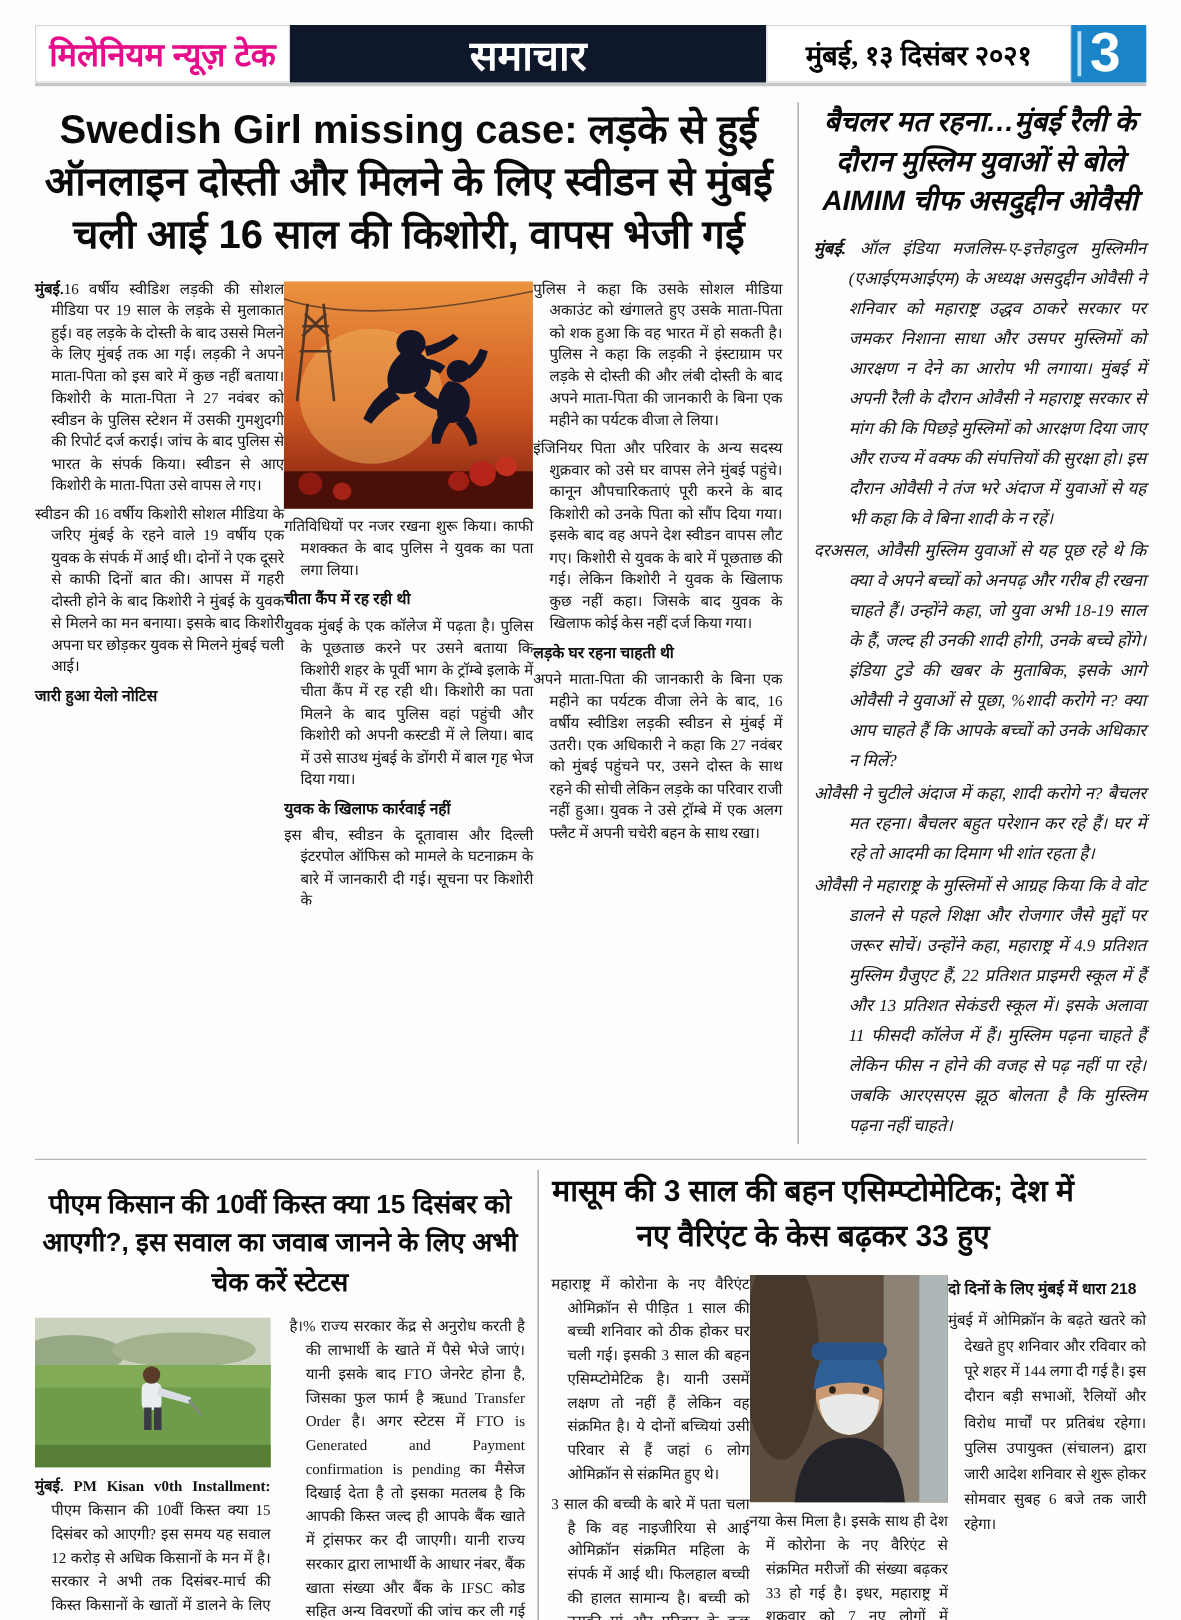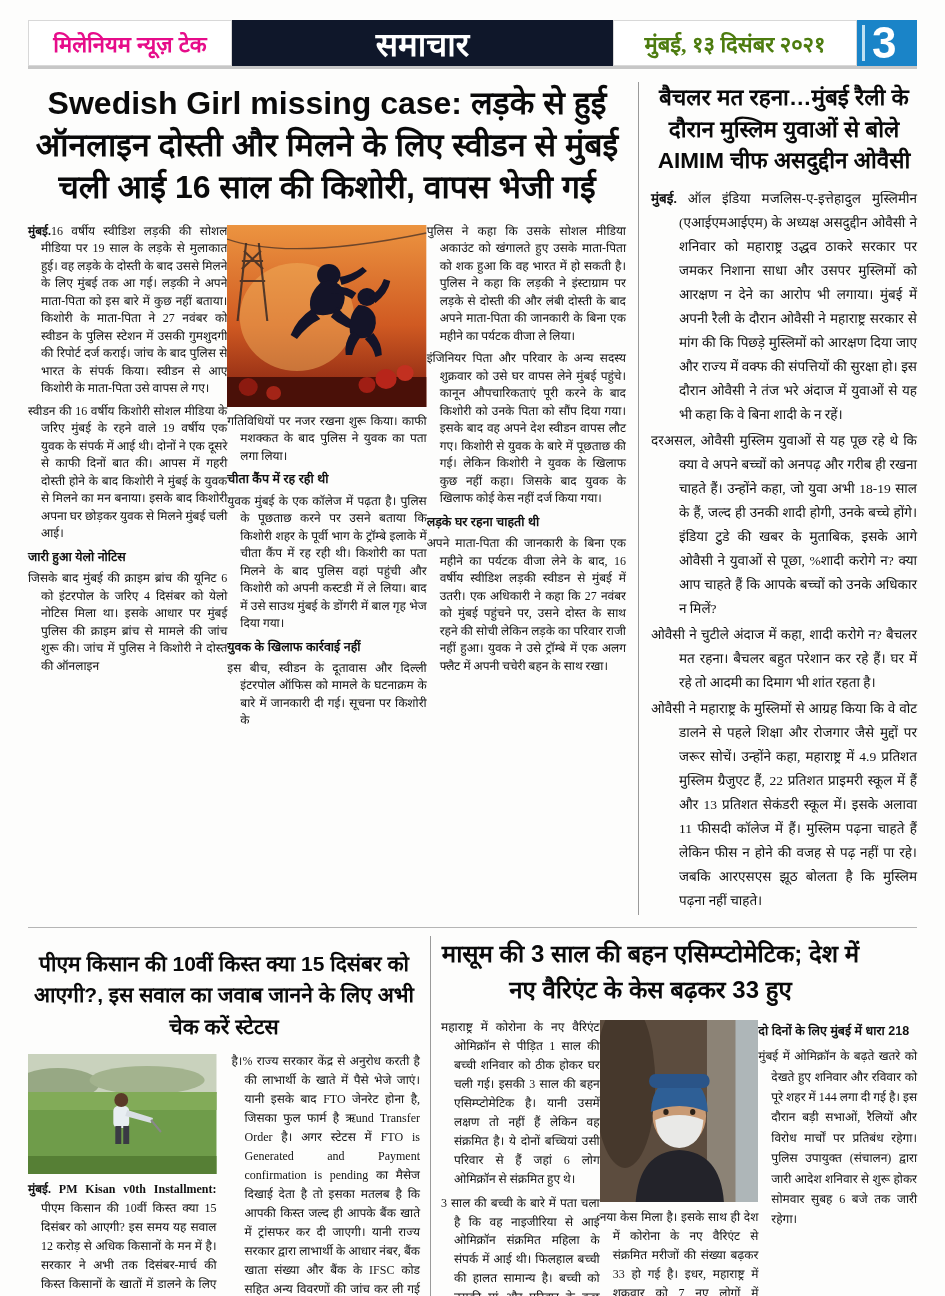--- a/index.html
+++ b/index.html
@@ -3,46 +3,46 @@
 <meta charset="utf-8">
 <style>
   html,body{margin:0;padding:0;background:#e9e9e9;}
   .page{width:945px;height:1296px;background:#fdfdfc;margin:0 auto;position:relative;overflow:hidden;
         font-family:"Liberation Serif","DejaVu Serif",serif;color:#111;}
   .inner{padding:20px 28px 0 28px;}
 
   
   .masthead{display:flex;height:46px;align-items:stretch;box-shadow:0 3px 0 #c7c7c7;}
   .brand-box{width:202px;background:#fff;border:1px solid #d8d8d8;display:flex;align-items:center;justify-content:center;}
-  .brand-box span{font-family:"Liberation Sans",sans-serif;font-weight:bold;font-size:22px;color:#e60c8a;white-space:nowrap;}
+  .brand-box span{font-family:"Liberation Sans",sans-serif;font-weight:bold;font-size:26px;color:#e60c8a;white-space:nowrap;}
   .section-bar{flex:1;background:#0f172a;display:flex;align-items:center;justify-content:center;}
   .section-bar span{font-family:"Liberation Sans",sans-serif;font-weight:bold;font-size:33px;color:#fff;}
   .date-box{width:242px;background:#fff;border:1px solid #d8d8d8;display:flex;align-items:center;justify-content:center;}
-  .date-box span{font-weight:bold;font-size:22px;color:#4d7c0f;white-space:nowrap;}
+  .date-box span{font-weight:bold;font-size:22px;color:#000000;white-space:nowrap;}
   .pageno-box{width:60px;background:#1a84c8;display:flex;align-items:center;}
   .pn-sep{width:3px;height:80%;background:#bfe0f2;margin:0 7px 0 5px;}
   .pageno-box b{font-family:"Liberation Sans",sans-serif;font-size:44px;color:#fff;line-height:1;}
 
   
   h1,h2{font-family:"Liberation Sans","DejaVu Sans",sans-serif;color:#0a0a0a;}
   .jtext{text-align:justify;}
   p.hang{margin:0 0 5px 0;padding-left:13px;text-indent:-13px;}
   p.hang b{font-weight:bold;}
   .subhead{font-family:"Liberation Sans",sans-serif;font-weight:bold;font-size:12.5px;margin:3px 0 4px 0;}
 
   
   .top-section{display:flex;gap:12px;margin-top:16px;}
   .swedish{width:598px;}
   .swedish h1{font-size:32px;line-height:1.32;text-align:center;margin:0 0 14px 0;font-weight:700;}
   .cols3{display:flex;gap:0;}
   .cols3 .col{flex:1;font-size:12px;line-height:1.46;}
   .vdiv{width:1px;background:#9a9a9a;}
   .illus{width:100%;display:block;margin:2px 0 6px 0;}
 
-  .owaisi{flex:1;}
+  .owaisi{flex:1;font-style:italic;}
   .owaisi h2{font-size:22.5px;line-height:1.4;text-align:center;margin:0 0 10px 0;}
   .owaisi .body{font-size:13.5px;line-height:1.78;}
   .owaisi p.hang{padding-left:28px;text-indent:-28px;margin-bottom:2px;}
 
   .hdiv{border-top:1px solid #b5b5b5;margin:12px 0 8px 0;}
 
   
   .bottom-section{display:flex;gap:10px;}
   .pmkisan{width:392px;}
   .pmkisan h2{font-size:21px;line-height:1.5;text-align:center;margin:12px 0 10px 0;}
@@ -77,21 +77,20 @@
 
     <div class="top-section">
 
       <div class="swedish">
         <h1>Swedish Girl missing case: लड़के से हुई ऑनलाइन दोस्ती और मिलने के लिए स्वीडन से मुंबई चली आई 16 साल की किशोरी, वापस भेजी गई</h1>
         <div class="cols3 jtext">
           <div class="col">
             <p class="hang"><b>मुंबई.</b><span>16 वर्षीय स्वीडिश लड़की की सोशल मीडिया पर 19 साल के लड़के से मुलाकात हुई। वह लड़के के दोस्ती के बाद उससे मिलने के लिए मुंबई तक आ गई। लड़की ने अपने माता-पिता को इस बारे में कुछ नहीं बताया। किशोरी के माता-पिता ने 27 नवंबर को स्वीडन के पुलिस स्टेशन में उसकी गुमशुदगी की रिपोर्ट दर्ज कराई। जांच के बाद पुलिस से भारत के संपर्क किया। स्वीडन से आए किशोरी के माता-पिता उसे वापस ले गए।</span></p>
             <p class="hang">स्वीडन की 16 वर्षीय किशोरी सोशल मीडिया के जरिए मुंबई के रहने वाले 19 वर्षीय एक युवक के संपर्क में आई थी। दोनों ने एक दूसरे से काफी दिनों बात की। आपस में गहरी दोस्ती होने के बाद किशोरी ने मुंबई के युवक से मिलने का मन बनाया। इसके बाद किशोरी अपना घर छोड़कर युवक से मिलने मुंबई चली आई।</p>
             <div class="subhead">जारी हुआ येलो नोटिस</div>
-            <p class="hang">जिसके बाद मुंबई की क्राइम ब्रांच की यूनिट 6 को इंटरपोल के जरिए 4 दिसंबर को येलो नोटिस मिला था। इसके आधार पर मुंबई पुलिस की क्राइम ब्रांच से मामले की जांच शुरू की। जांच में पुलिस ने किशोरी ने दोस्त की ऑनलाइन</p>
           </div>
           <div class="col">
             <svg class="illus" viewBox="0 0 188 182" height="182" preserveAspectRatio="none">
               <defs>
                 <linearGradient id="sky1" x1="0" y1="0" x2="0" y2="1">
                   <stop offset="0" stop-color="#ec9440"></stop>
                     <stop offset="0.55" stop-color="#d05a22"></stop>
                     <stop offset="1" stop-color="#7e1d10"></stop>
                 </linearGradient>
               </defs>

